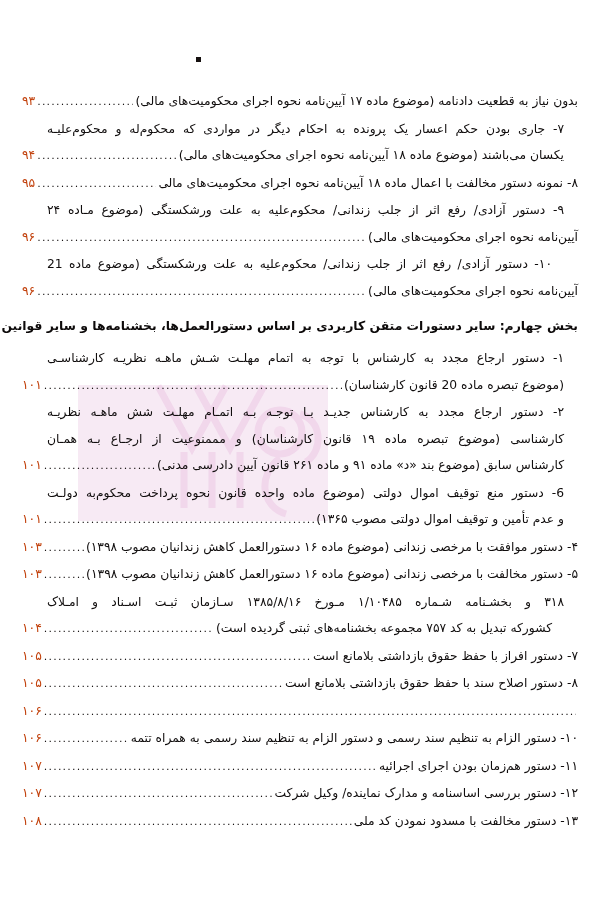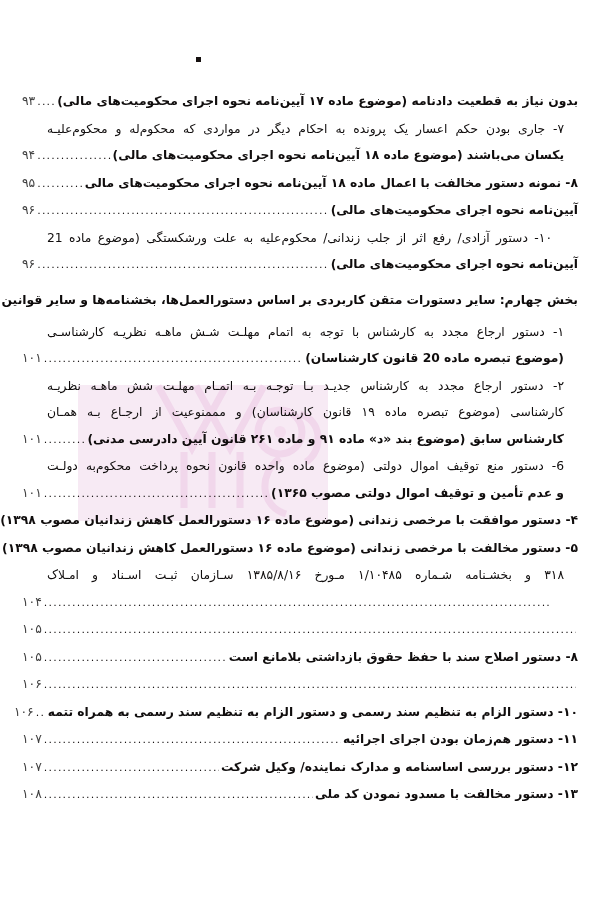--- a/index.html
+++ b/index.html
@@ -77,21 +77,21 @@
     white-space: nowrap;
     line-height: 26.5px;
   }
   .line.j {
     display: flex;
     flex-direction: row;
     align-items: baseline;
     justify-content: space-between;
     white-space: nowrap;
   }
-  .line.j > .txt { white-space: nowrap; font-weight: bold; }
+  .line.j > .txt { white-space: nowrap; }
 
   .indent-1 { padding-right: 14px; }
   .indent-2 { padding-right: 26px; }
 
   .heading {
     display: block;
     font-weight: bold;
     font-size: 12.4px;
     line-height: 30px;
     color: #0d0a0a;
@@ -111,21 +111,21 @@
     margin: 0 2px;
     direction: ltr;
     min-width: 10px;
   }
   .dots::before {
     content: "........................................................................................................................................................................................................................";
   }
   .pagenum {
     flex: 0 0 auto;
     font-size: 12.3px;
-    color: #404040;
+    color: #c2410c;
     direction: rtl;
     padding-left: 0px;
   }
   .txt { flex: 0 0 auto; }
 
   
   .spread {
     display: block;
     text-align: justify;
     text-align-last: justify;
@@ -178,20 +178,21 @@
 
     <div class="entry">
       <div class="line j">
         <span class="txt">۸- نمونه دستور مخالفت با اعمال ماده ۱۸ آیین‌نامه نحوه اجرای محکومیت‌های مالی</span>
         <span class="dots"></span>
         <span class="pagenum">۹۵</span>
       </div>
     </div>
 
     <div class="entry">
+      <div class="line spread indent-1">۹- دستور آزادی/ رفع اثر از جلب زندانی/ محکوم‌علیه به علت ورشکستگی (موضوع مـاده ۲۴</div>
       <div class="line j">
         <span class="txt">آیین‌نامه نحوه اجرای محکومیت‌های مالی)</span>
         <span class="dots"></span>
         <span class="pagenum">۹۶</span>
       </div>
     </div>
 
     <div class="entry">
       <div class="line spread indent-2">۱۰- دستور آزادی/ رفع اثر از جلب زندانی/ محکوم‌علیه به علت ورشکستگی (موضوع ماده 21</div>
       <div class="line j">
@@ -244,27 +245,29 @@
       <div class="line j">
         <span class="txt">۵- دستور مخالفت با مرخصی زندانی (موضوع ماده ۱۶ دستورالعمل کاهش زندانیان مصوب ۱۳۹۸)</span>
         <span class="dots"></span>
         <span class="pagenum">۱۰۳</span>
       </div>
     </div>
 
     <div class="entry">
       <div class="line spread indent-1">۳۱۸ و بخشـنامه شـماره ۱/۱۰۴۸۵ مـورخ ۱۳۸۵/۸/۱۶ سـازمان ثبـت اسـناد و امـلاک</div>
       <div class="line j indent-2">
+        <span class="txt">کشورکه تبدیل به کد ۷۵۷ مجموعه بخشنامه‌های ثبتی گردیده است)</span>
         <span class="dots"></span>
         <span class="pagenum">۱۰۴</span>
       </div>
     </div>
 
     <div class="entry">
       <div class="line j">
+        <span class="txt">۷- دستور افراز با حفظ حقوق بازداشتی بلامانع است</span>
         <span class="dots"></span>
         <span class="pagenum">۱۰۵</span>
       </div>
     </div>
 
     <div class="entry">
       <div class="line j">
         <span class="txt">۸- دستور اصلاح سند با حفظ حقوق بازداشتی بلامانع است</span>
         <span class="dots"></span>
         <span class="pagenum">۱۰۵</span>

